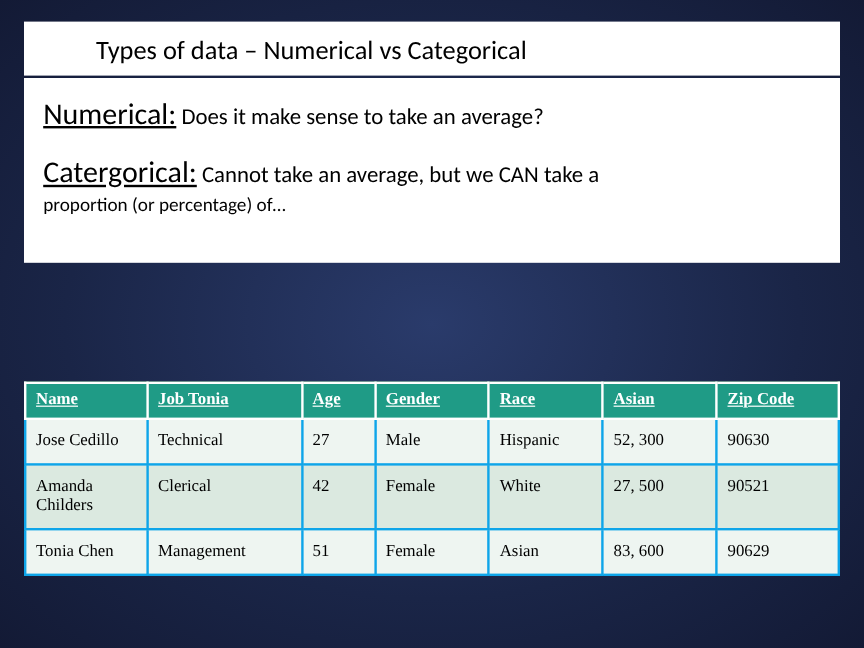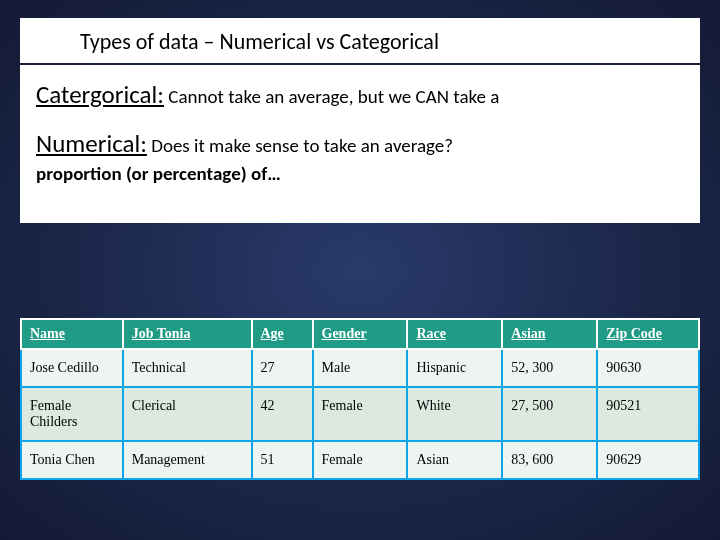--- a/index.html
+++ b/index.html
@@ -37,22 +37,21 @@
     line-height: 1.3;
     margin-bottom: 16px;
     color: #000;
   }
   .body-box p .lead {
     font-size: 25px;
     text-decoration: underline;
   }
   .body-box p.cont {
     margin-top: -14px;
-    font-size: 19px;
-    font-weight: bold;
+    font-size: 16px;
   }
   .table-wrap {
     position: absolute;
     left: 20px;
     top: 300px;
     width: 680px;
   }
   table {
     border-collapse: collapse;
     width: 100%;
@@ -95,24 +94,24 @@
 <body>
 
 <div class="slide">
 
   <div class="title-box">
     <h1>Types of data – Numerical vs Categorical</h1>
   </div>
 
   <div class="body-box">
     <p>
-      <span class="lead">Catergorical:</span><span> Cannot take an average, but we CAN take a</span>
+      <span class="lead">Numerical:</span><span> Does it make sense to take an average?</span>
     </p>
     <p>
-      <span class="lead">Numerical:</span><span> Does it make sense to take an average?</span>
+      <span class="lead">Catergorical:</span><span> Cannot take an average, but we CAN take a</span>
     </p>
     <p class="cont">proportion (or percentage) of…</p>
   </div>
 
   <div class="table-wrap">
     <table>
       <colgroup>
         <col class="c-name">
           <col class="c-job">
           <col class="c-age">
@@ -136,21 +135,21 @@
         <tr>
           <td>Jose Cedillo</td>
           <td>Technical</td>
           <td>27</td>
           <td>Male</td>
           <td>Hispanic</td>
           <td>52, 300</td>
           <td>90630</td>
         </tr>
         <tr class="alt">
-          <td>Female Childers</td>
+          <td>Amanda Childers</td>
           <td>Clerical</td>
           <td>42</td>
           <td>Female</td>
           <td>White</td>
           <td>27, 500</td>
           <td>90521</td>
         </tr>
         <tr>
           <td>Tonia Chen</td>
           <td>Management</td>

